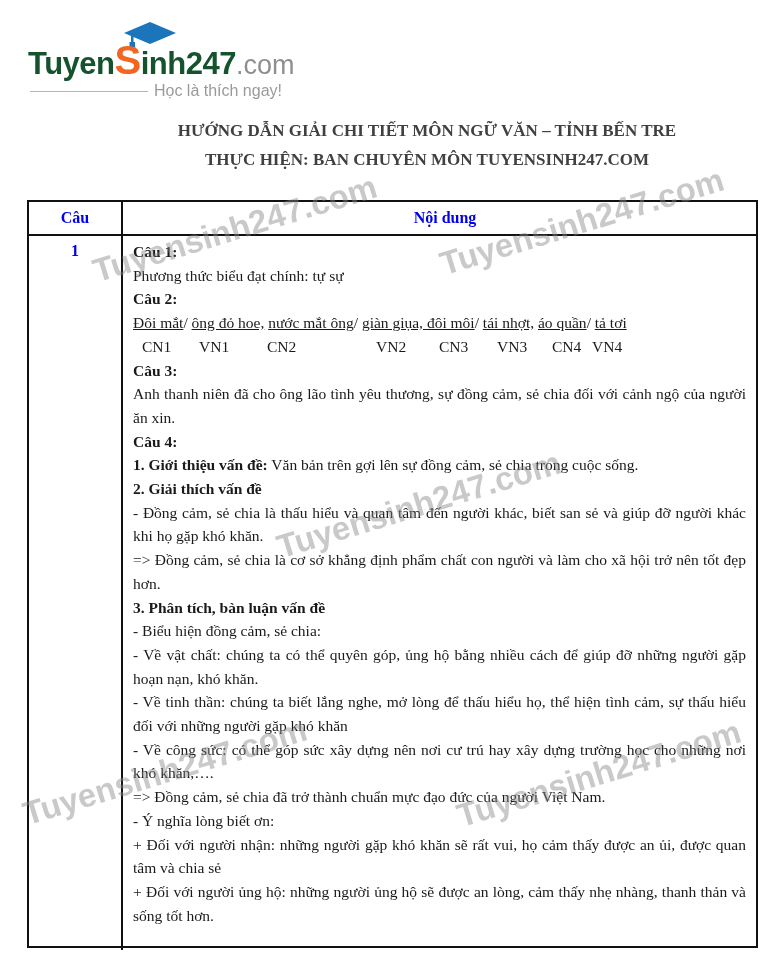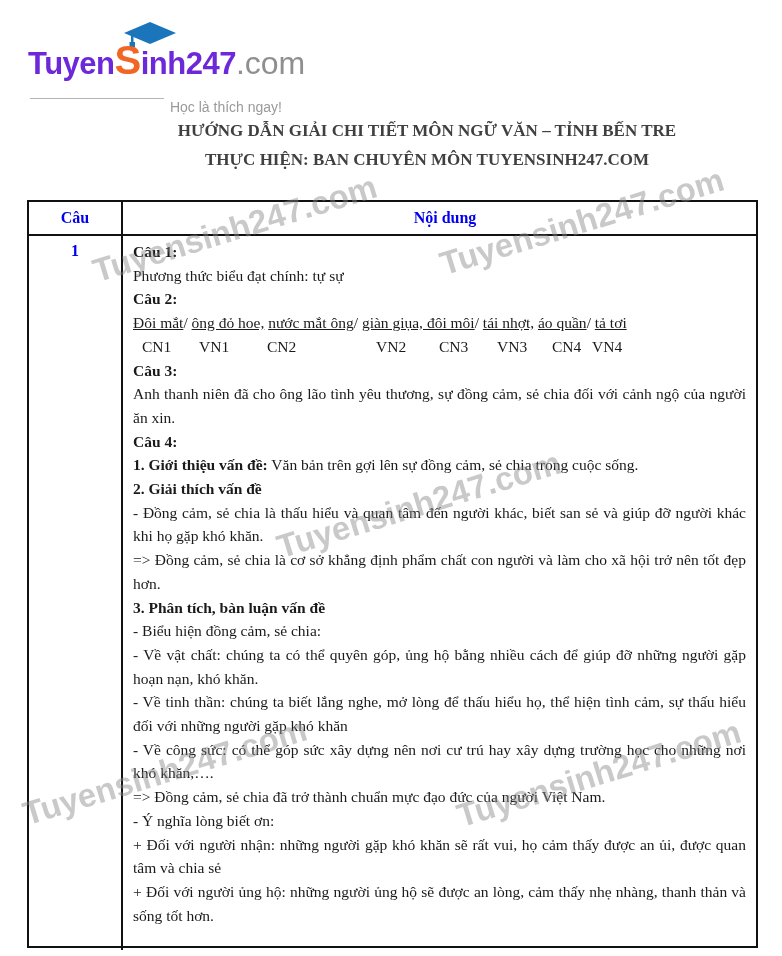--- a/index.html
+++ b/index.html
@@ -4,27 +4,27 @@
 <style>
   html,body{margin:0;padding:0;background:#fff;}
   .page{position:relative;width:782px;height:956px;background:#fff;overflow:hidden;
         font-family:"Liberation Serif",serif;color:#1a1a1a;}
 
   
   .logo{position:absolute;left:28px;top:24px;width:260px;height:66px;}
   .cap{position:absolute;left:96px;top:-2px;width:52px;height:26px;}
   .brand{position:absolute;left:0;top:14px;white-space:nowrap;
          font-family:"Liberation Sans",sans-serif;font-weight:bold;letter-spacing:-0.5px;}
-  .brand .b1{font-size:31px;color:#6d28d9;}
+  .brand .b1{font-size:31px;color:#14532d;}
   .brand .bs{font-size:40px;color:#F26522;}
-  .brand .bc{font-size:32px;color:#8f8f91;font-weight:normal;letter-spacing:0;}
+  .brand .bc{font-size:27px;color:#8f8f91;font-weight:normal;letter-spacing:0;}
   .tagline-row{position:absolute;left:2px;top:58px;width:252px;display:flex;align-items:center;
                font-family:"Liberation Sans",sans-serif;}
   .tagline-row .rule{flex:1;height:1px;background:#b5b5b5;margin-right:6px;}
-  .tagline-row .tagline{font-size:14px;color:#9a9a9a;white-space:nowrap;margin-top:17px;}
+  .tagline-row .tagline{font-size:16px;color:#9a9a9a;white-space:nowrap;}
 
   
   .title{position:absolute;left:0;top:116px;width:782px;text-align:center;
          font-weight:bold;font-size:17px;line-height:29px;}
 
   
   .answer-table{position:absolute;left:27px;top:200px;width:731px;height:748px;
                 border:2px solid #111;box-sizing:border-box;background:transparent;}
   .thead{display:grid;grid-template-columns:94px 1fr;height:34px;box-sizing:border-box;
          border-bottom:2px solid #111;}

